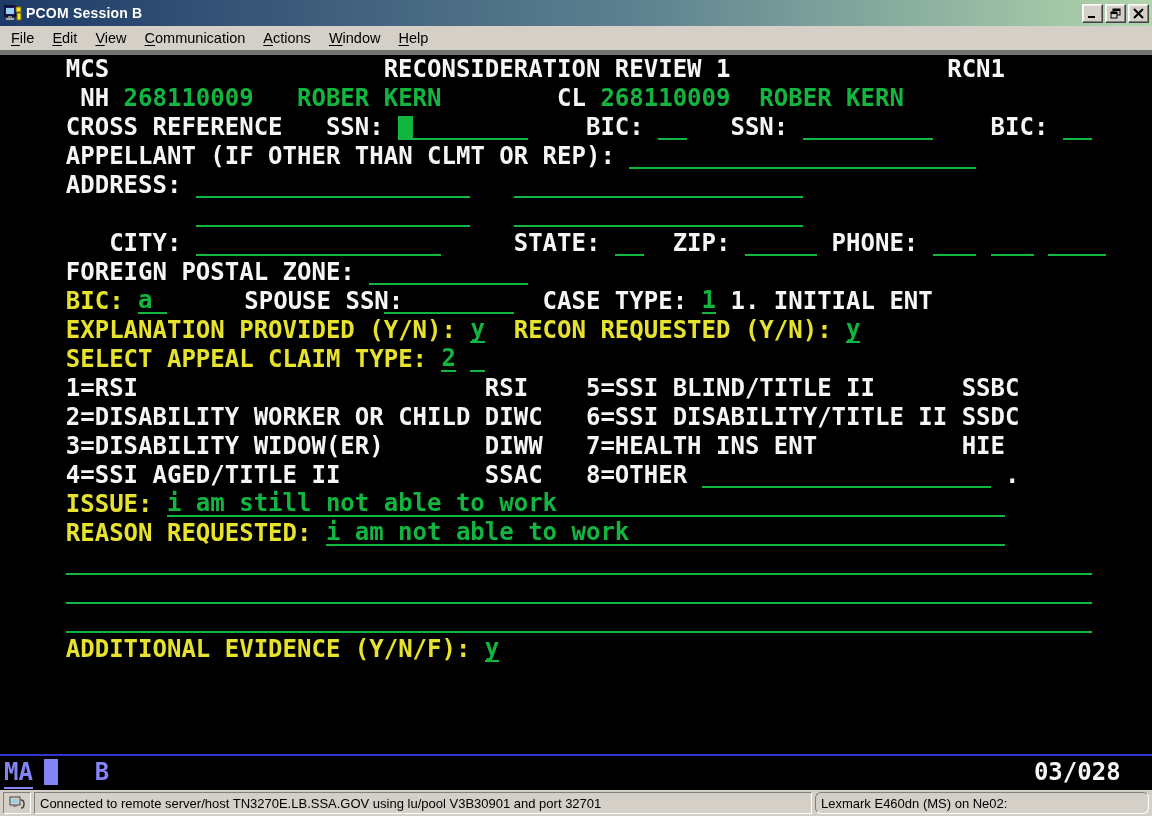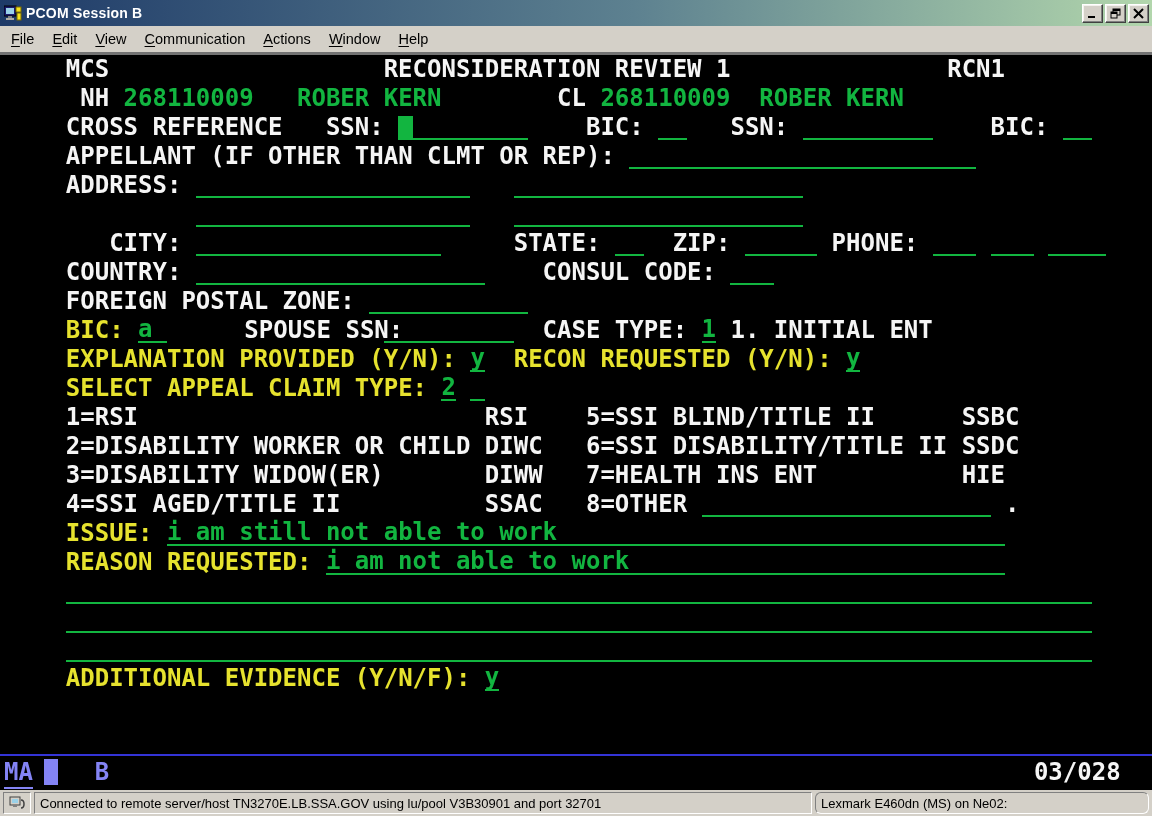--- a/index.html
+++ b/index.html
@@ -13,22 +13,22 @@
   .title-icon{width:18px;height:16px;margin-right:4px;display:inline-flex;}
   .title-text{color:#fff;font-weight:bold;font-size:14px;letter-spacing:.2px;flex:1;
     font-family:"Liberation Sans",sans-serif;white-space:nowrap;}
   .win-buttons{display:flex;gap:2px;}
   .wbtn{width:21px;height:19px;background:var(--chrome);border:1px solid;
     border-color:#ffffff #404040 #404040 #ffffff;box-shadow:inset -1px -1px 0 #808080,inset 1px 1px 0 #f4f2ee;
     display:inline-flex;align-items:center;justify-content:center;padding:0;cursor:default;}
   .wbtn svg{display:block;}
 
   
-  .menubar{height:29px;flex:0 0 29px;background:var(--chrome);display:flex;align-items:center;
-    padding-left:2px;border-bottom:3px solid #737373;box-sizing:border-box;}
+  .menubar{height:29px;flex:0 0 29px;background:var(--chrome);display:flex;align-items:flex-start;
+    padding-left:2px;border-bottom:5px solid #737373;box-sizing:border-box;}
   .menu-item{font-size:14.5px;color:#000;padding:4px 9px;white-space:pre;}
   .menu-item u{text-underline-offset:2px;}
 
   
   .screen{height:696px;flex:0 0 696px;background:#000;position:relative;
     font-family:"DejaVu Sans Mono",monospace;font-weight:bold;font-size:24px;cursor:text;}
   .trow{position:relative;height:29px;}
   .seg{position:absolute;top:0;height:29px;line-height:29px;white-space:pre;}
   .seg.white{color:var(--white);}
   .seg.green{color:var(--green);}
@@ -149,26 +149,20 @@
         <span class="seg white" style="left: calc(35ch + 8px);">STATE:</span>
         <span class="seg fld" style="left: calc(42ch + 8px); width: 2ch;"></span>
         <span class="seg white" style="left: calc(46ch + 8px);">ZIP:</span>
         <span class="seg fld" style="left: calc(51ch + 8px); width: 5ch;"></span>
         <span class="seg white" style="left: calc(57ch + 8px);">PHONE:</span>
         <span class="seg fld" style="left: calc(64ch + 8px); width: 3ch;"></span>
         <span class="seg fld" style="left: calc(68ch + 8px); width: 3ch;"></span>
         <span class="seg fld" style="left: calc(72ch + 8px); width: 4ch;"></span>
       </div>
       <div class="trow">
-        <span class="seg white" style="left: calc(4ch + 8px);">COUNTRY:</span>
-        <span class="seg fld" style="left: calc(13ch + 8px); width: 20ch;"></span>
-        <span class="seg white" style="left: calc(37ch + 8px);">CONSUL CODE:</span>
-        <span class="seg fld" style="left: calc(50ch + 8px); width: 3ch;"></span>
-      </div>
-      <div class="trow">
         <span class="seg white" style="left: calc(4ch + 8px);">FOREIGN POSTAL ZONE:</span>
         <span class="seg fld" style="left: calc(25ch + 8px); width: 11ch;"></span>
       </div>
       <div class="trow">
         <span class="seg yellow" style="left: calc(4ch + 8px);">BIC:</span>
         <span class="seg val" style="left: calc(9ch + 8px); width: 2ch;">a</span>
         <span class="seg white" style="left: calc(14ch + 8px); margin-left: 34px;">SPOUSE SSN:</span>
         <span class="seg fld" style="left: calc(26ch + 8px); width: 9ch;"></span>
         <span class="seg white" style="left: calc(37ch + 8px);">CASE TYPE:</span>
         <span class="seg val" style="left: calc(48ch + 8px); width: 1ch;">1</span>

